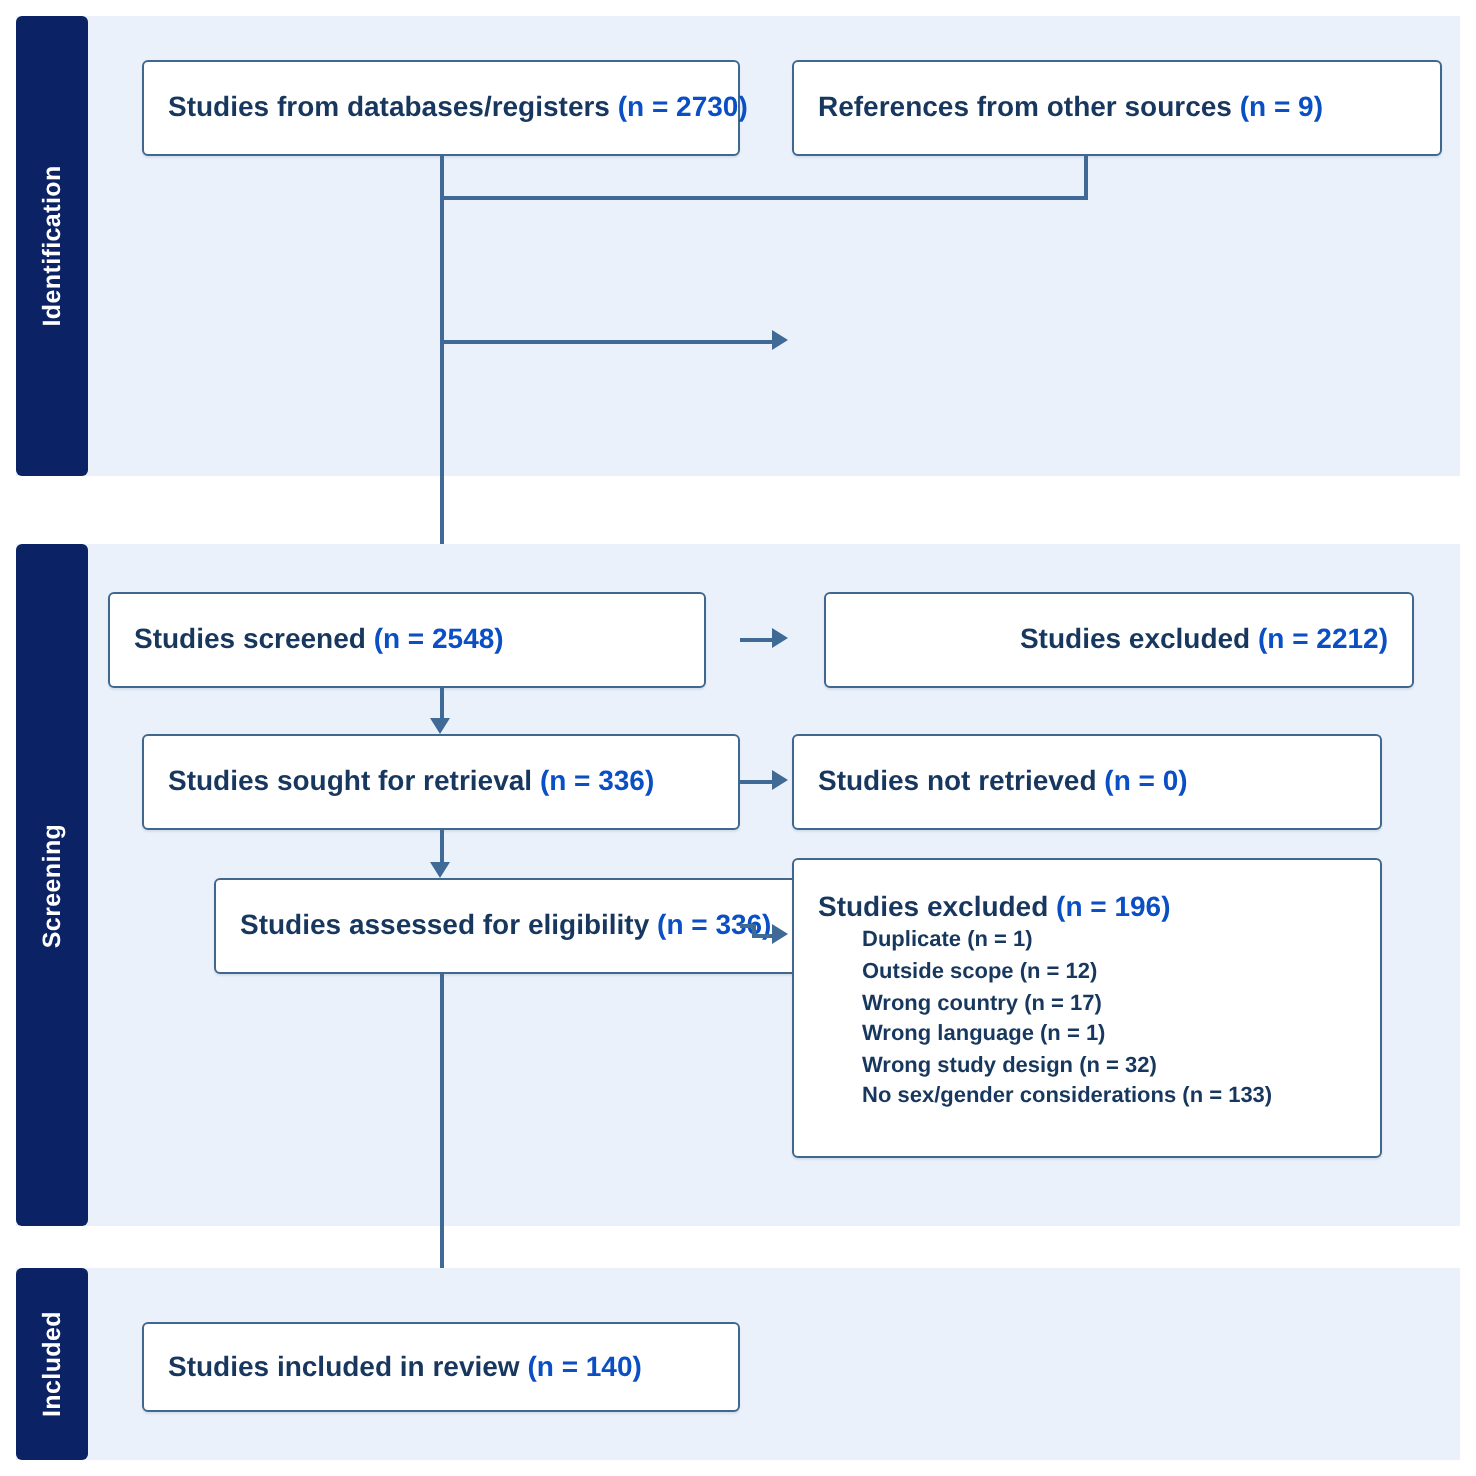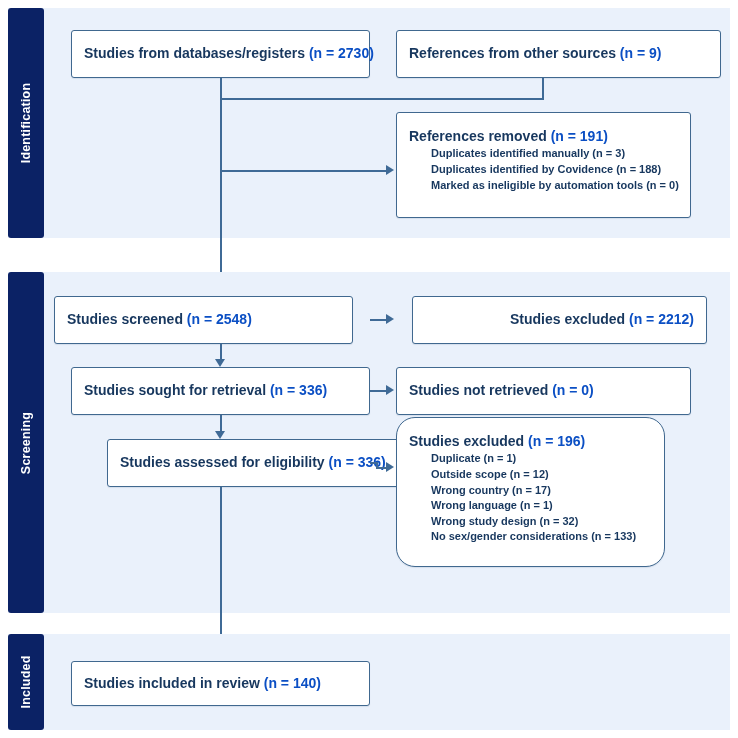--- a/index.html
+++ b/index.html
@@ -129,31 +129,20 @@
 
   <div class="pbox" style="left:396px; top:30px; width:325px; height:48px;">
     <div class="pbox-inner">
       <div class="ptitle">
         <span>References from other sources</span>
         <span class="pn">(n = 9)</span>
       </div>
     </div>
   </div>
 
-  <div class="pbox top-align" style="left:396px; top:112px; width:295px; height:106px;">
-    <div class="pbox-inner">
-      <div class="ptitle">
-        <span>References removed</span>
-        <span class="pn">(n = 191)</span>
-      </div>
-      <div class="psub">Duplicates identified manually (n = 3)</div>
-      <div class="psub">Duplicates identified by Covidence (n = 188)</div>
-      <div class="psub">Marked as ineligible by automation tools (n = 0)</div>
-    </div>
-  </div>
 
   <div class="conn conn-v" style="left:542px; top:78px; height:22px;"></div>
   <div class="conn conn-h" style="left:220px; top:98px; width:324px;"></div>
 
   <div class="conn conn-v" style="left:220px; top:78px; height:212px;"></div>
   <div class="arrow-down" style="left:215.4px; top:288px;"></div>
 
   <div class="conn conn-h" style="left:220px; top:170px; width:166px;"></div>
   <div class="arrow-right" style="left:386px; top:165.4px;"></div>
 
@@ -212,21 +201,21 @@
       <div class="ptitle">
         <span>Studies assessed for eligibility</span>
         <span class="pn">(n = 336)</span>
       </div>
     </div>
   </div>
 
   <div class="conn conn-v" style="left:220px; top:415px; height:16px;"></div>
   <div class="arrow-down" style="left:215.4px; top:431px;"></div>
 
-  <div class="pbox top-align" style="left:396px; top:417px; width:269px; height:150px;border-radius:19px;">
+  <div class="pbox top-align" style="left:396px; top:429px; width:295px; height:150px;">
     <div class="pbox-inner">
       <div class="ptitle">
         <span>Studies excluded</span>
         <span class="pn">(n = 196)</span>
       </div>
       <div class="psub">Duplicate (n = 1)</div>
       <div class="psub">Outside scope (n = 12)</div>
       <div class="psub">Wrong country (n = 17)</div>
       <div class="psub">Wrong language (n = 1)</div>
       <div class="psub">Wrong study design (n = 32)</div>

